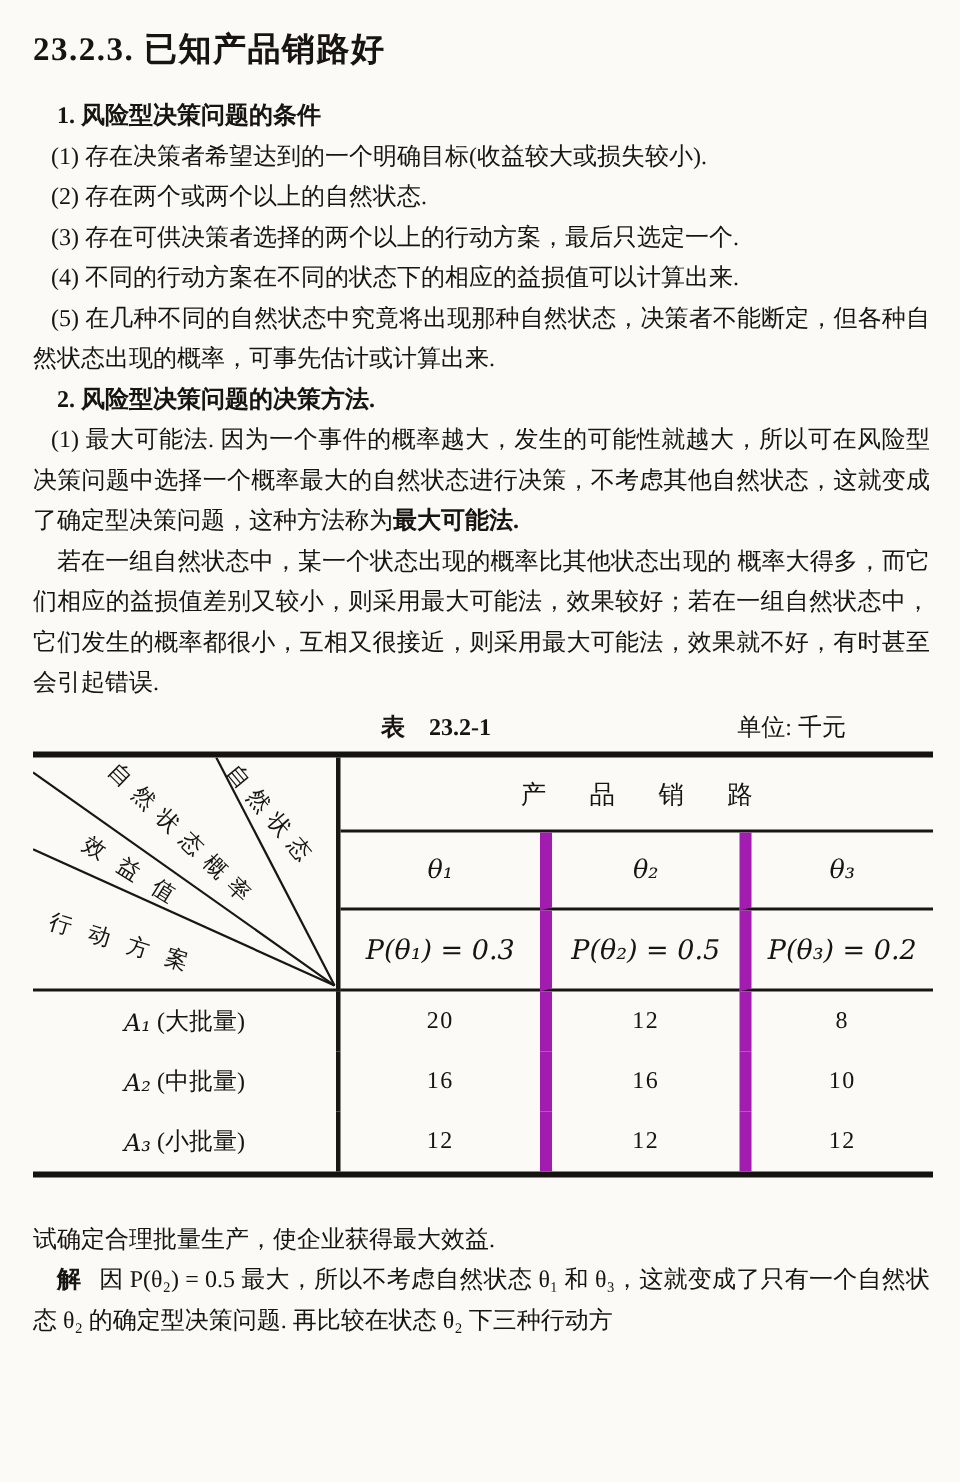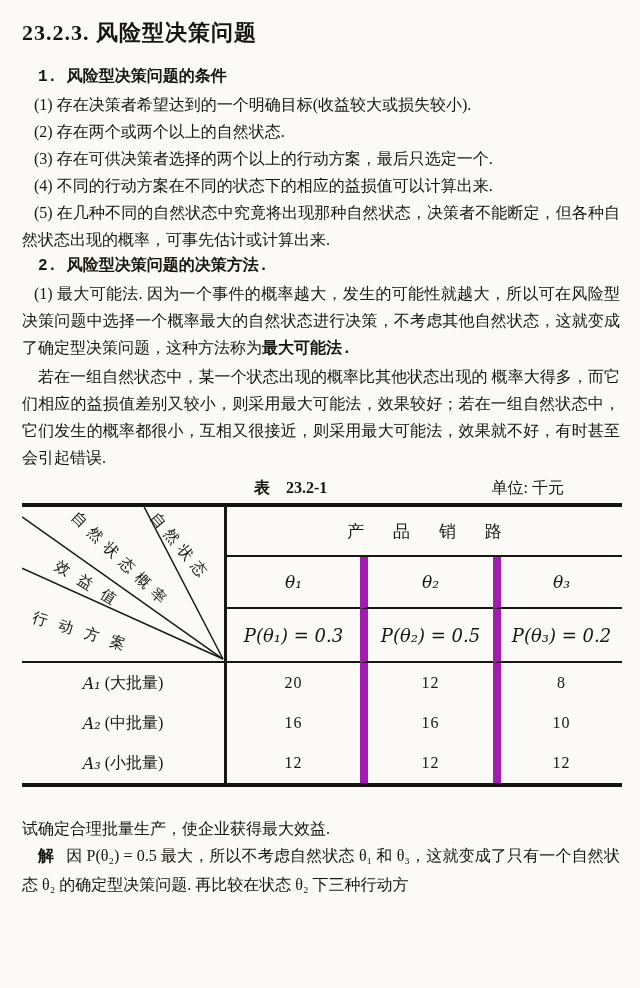--- a/index.html
+++ b/index.html
@@ -9,21 +9,21 @@
     color:#181410;
     font-family:"Liberation Serif","DejaVu Serif",serif;
     overflow:hidden;
   }
   .sheet{width:640px;height:988px;box-sizing:border-box;padding:18px 20px 0 22px;}
   .title{
     font-size:22px;font-weight:bold;letter-spacing:1px;
     margin:0 0 16px 0;
   }
   p{margin:0;font-size:16px;line-height:27px;text-align:justify;}
-  .bold{font-weight:bold;font-family:Liberation Mono, monospace;}
+  .bold{font-weight:bold;}
   .ind1{text-indent:16px;}
   .ind2{text-indent:12px;}
   .noind{text-indent:0;}
   .lbl-gap{margin-right:12px;}
   
   .tcap{
     width:600px;margin:6px 0 4px 0;
     display:flex;justify-content:space-between;align-items:flex-end;
     box-sizing:border-box;padding:0 58px 0 232px;
     font-size:16px;line-height:22px;text-align:center;
@@ -63,21 +63,21 @@
   .action .var{margin-right:4px;}
   .num{font-size:16px;letter-spacing:1px;}
   
   .after{margin-top:28px;}
 </style>
 </head>
 <body>
 
 <div class="sheet">
 
-  <h1 class="title">23.2.3. 风险型决策问题</h1>
+  <h1 class="title">23.2.3. 已知产品销路好</h1>
 
   <p class="bold ind1">1. 风险型决策问题的条件</p>
   <p class="ind2">(1) 存在决策者希望达到的一个明确目标(收益较大或损失较小).</p>
   <p class="ind2">(2) 存在两个或两个以上的自然状态.</p>
   <p class="ind2">(3) 存在可供决策者选择的两个以上的行动方案，最后只选定一个.</p>
   <p class="ind2">(4) 不同的行动方案在不同的状态下的相应的益损值可以计算出来.</p>
   <p class="ind2">(5) 在几种不同的自然状态中究竟将出现那种自然状态，决策者不能断定，但各种自然状态出现的概率，可事先估计或计算出来.</p>
 
   <p class="bold ind1">2. 风险型决策问题的决策方法.</p>
   <p class="ind2"><span>(1) 最大可能法. 因为一个事件的概率越大，发生的可能性就越大，所以可在风险型决策问题中选择一个概率最大的自然状态进行决策，不考虑其他自然状态，这就变成了确定型决策问题，这种方法称为</span><span class="bold">最大可能法.</span></p>

